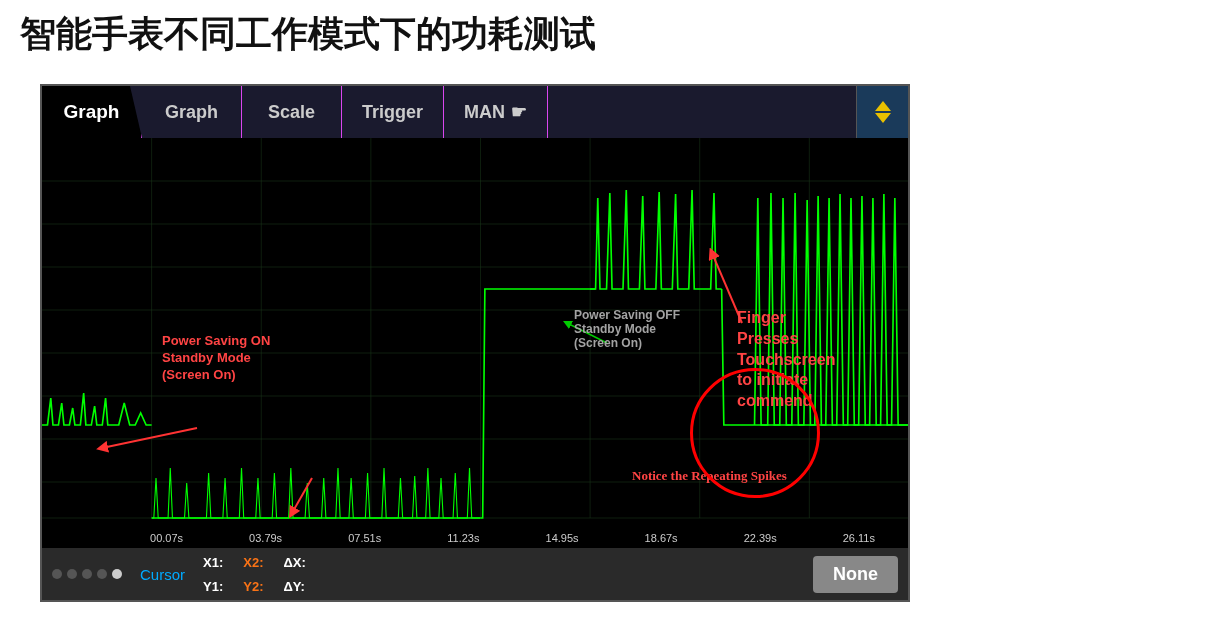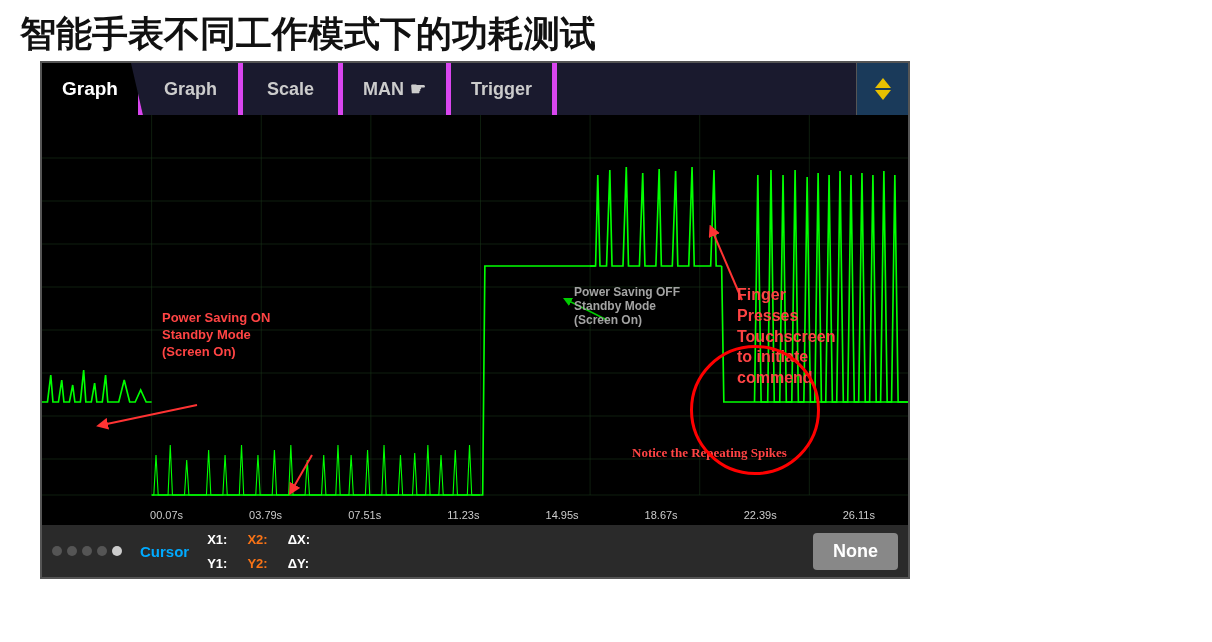--- a/index.html
+++ b/index.html
@@ -15,21 +15,21 @@
       width: 1212px;
       height: 642px;
       background: #ffffff;
       padding: 10px 20px;
     }
 
     .page-title {
       font-size: 36px;
       font-weight: bold;
       color: #111;
-      margin-bottom: 2px;
+      margin-bottom: 25px;
       font-family: "Microsoft YaHei", Arial, sans-serif;
     }
 
     
     .instrument {
       width: 870px;
       margin-left: 20px;
       border: 2px solid #555;
       background: #000;
     }
@@ -44,21 +44,21 @@
 
     .tab {
       display: flex;
       align-items: center;
       justify-content: center;
       padding: 15px 20px;
       font-size: 18px;
       font-weight: bold;
       color: #ccc;
       cursor: pointer;
-      border-right: 5px solid #d946ef;
+      border-right: 1px solid #d946ef;
       min-width: 100px;
       position: relative;
     }
 
     .tab-graph {
       background: #000;
       color: #fff;
       font-size: 19px;
       clip-path: polygon(0 0, calc(100% - 12px) 0, 100% 100%, 0 100%);
     }
@@ -188,21 +188,21 @@
     .dot {
       width: 10px; height: 10px;
       border-radius: 50%;
       background: #555;
     }
     .dot.active { background: #ccc; }
 
     .cursor-label {
       color: #00aaff;
       font-size: 15px;
-      font-weight: bold;
+      font-weight: normal;
       margin: 0 8px;
     }
 
     .cursor-coords {
       display: flex;
       gap: 20px;
       flex: 1;
     }
 
     .coord-group {
@@ -258,25 +258,25 @@
 
 <div class="page-container">
   <div class="page-title">智能手表不同工作模式下的功耗测试</div>
 
   <div class="instrument">
 
     <div class="tab-bar">
       <div class="tab tab-graph">Graph</div>
       <div class="tab tab-data">Graph</div>
       <div class="tab tab-scale">Scale</div>
+      <div class="tab tab-trigger">Trigger</div>
       <div class="tab tab-man">
         <span>MAN</span>
         <span class="hand-icon">☛</span>
       </div>
-      <div class="tab tab-trigger">Trigger</div>
       <div class="tab-arrow">
         <div class="arrow-updown">
           <div class="arrow-up"></div>
           <div class="arrow-down"></div>
         </div>
       </div>
     </div>
 
     <div class="graph-area">
 

